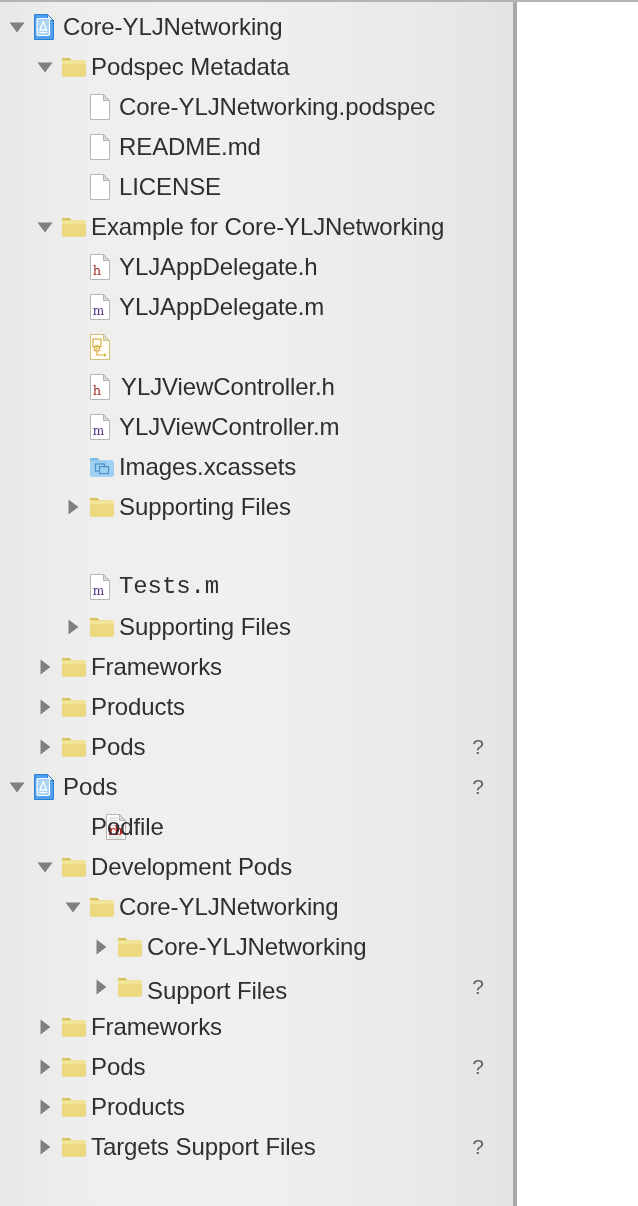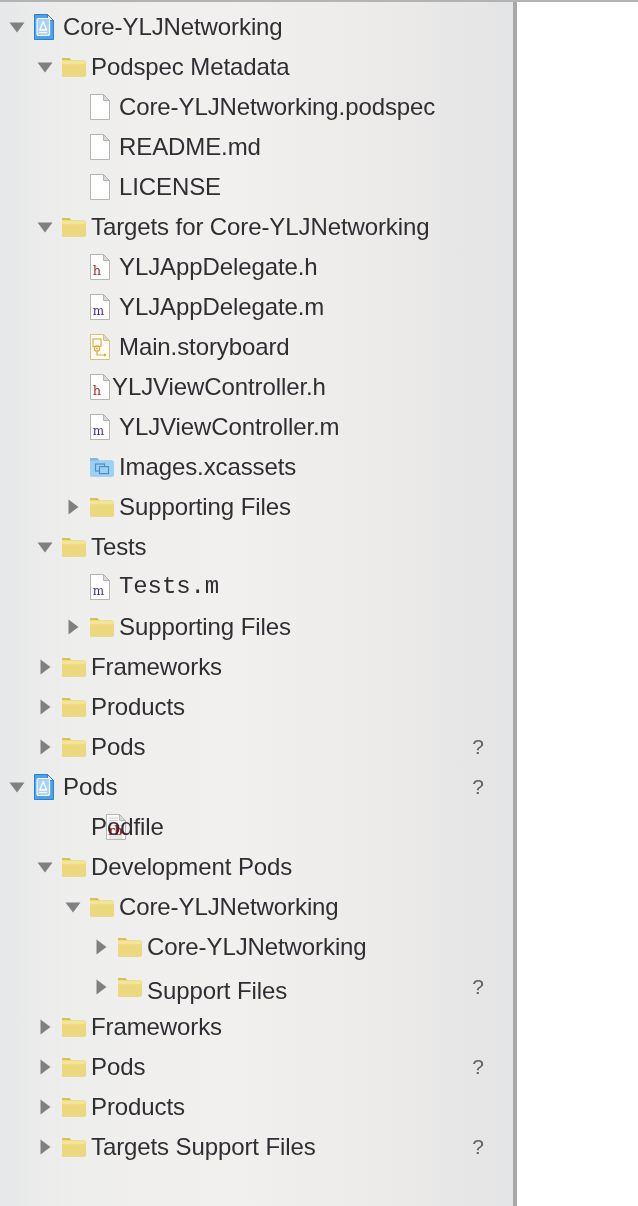--- a/index.html
+++ b/index.html
@@ -180,21 +180,21 @@
             <path d="M1.5 4.5 L16.5 4.5 L9 14.5 Z" fill="#808083"></path>
           </svg>
         </span>
         <span class="row-icon" style="left: 61px;">
           <svg width="26" height="28" viewBox="0 0 26 28" xmlns="http://www.w3.org/2000/svg">
             <path d="M1 5 h7.5 l2.2 2.6 H23 a1.6 1.6 0 0 1 1.6 1.6 V22 a1.6 1.6 0 0 1 -1.6 1.6 H2.6 A1.6 1.6 0 0 1 1 22 Z" fill="#d9c05a"></path>
             <path d="M1 7.6 h22 a1.6 1.6 0 0 1 1.6 1.6 V22 a1.6 1.6 0 0 1 -1.6 1.6 H2.6 A1.6 1.6 0 0 1 1 22 Z" fill="#ecd97f"></path>
             <path d="M1 7.6 h22 a1.6 1.6 0 0 1 1.6 1.6 v2 H1 Z" fill="#f2e598"></path>
           </svg>
         </span>
-        <span class="row-label" style="left: 91px;">Targets for Core-YLJNetworking</span>
+        <span class="row-label" style="left: 91px;">Example for Core-YLJNetworking</span>
       </div>
       <div class="row" style="top: 245px;">
         <span class="row-icon" style="left: 89px;">
           <svg width="22" height="28" viewBox="0 0 22 28" xmlns="http://www.w3.org/2000/svg">
             <path d="M1.5 1.5 H14.5 L20.5 7.5 V26.5 H1.5 Z" fill="#ffffff" stroke="#b5b5b5" stroke-width="1"></path>
             <path d="M14.5 1.5 L20.5 7.5 H14.5 Z" fill="#d8d8d8" stroke="#b5b5b5" stroke-width="1"></path>
             <text x="8" y="22" font-family="DejaVu Serif, serif" font-size="13" fill="#9e2b2b" text-anchor="middle">h</text>
           </svg>
         </span>
         <span class="row-label" style="left: 119px;">YLJAppDelegate.h</span>
@@ -214,31 +214,30 @@
           <svg width="22" height="28" viewBox="0 0 22 28" xmlns="http://www.w3.org/2000/svg">
             <path d="M1.5 1.5 H14.5 L20.5 7.5 V26.5 H1.5 Z" fill="#fffdf6" stroke="#d2c27d" stroke-width="1"></path>
             <path d="M14.5 1.5 L20.5 7.5 H14.5 Z" fill="#d8d8d8" stroke="#d2c27d" stroke-width="1"></path>
             <rect x="4" y="6" width="8" height="7.5" fill="none" stroke="#d8ab3a" stroke-width="1.1"></rect>
             <circle cx="8" cy="15.5" r="2.6" fill="none" stroke="#d8ab3a" stroke-width="1.2"></circle>
             <circle cx="8" cy="15.5" r="0.9" fill="#d8ab3a"></circle>
             <path d="M8 18.6 V22 H17" fill="none" stroke="#d8ab3a" stroke-width="1.2"></path>
             <path d="M15 20.2 L17.6 22 L15 23.8 Z" fill="#d8ab3a"></path>
           </svg>
         </span>
-        <span class="row-label" style="left: 119px;">Main.storyboard</span>
       </div>
       <div class="row" style="top: 365px;">
         <span class="row-icon" style="left: 89px;">
           <svg width="22" height="28" viewBox="0 0 22 28" xmlns="http://www.w3.org/2000/svg">
             <path d="M1.5 1.5 H14.5 L20.5 7.5 V26.5 H1.5 Z" fill="#ffffff" stroke="#b5b5b5" stroke-width="1"></path>
             <path d="M14.5 1.5 L20.5 7.5 H14.5 Z" fill="#d8d8d8" stroke="#b5b5b5" stroke-width="1"></path>
             <text x="8" y="22" font-family="DejaVu Serif, serif" font-size="13" fill="#9e2b2b" text-anchor="middle">h</text>
           </svg>
         </span>
-        <span class="row-label" style="left: 112px;">YLJViewController.h</span>
+        <span class="row-label" style="left: 121px;">YLJViewController.h</span>
       </div>
       <div class="row" style="top: 405px;">
         <span class="row-icon" style="left: 89px;">
           <svg width="22" height="28" viewBox="0 0 22 28" xmlns="http://www.w3.org/2000/svg">
             <path d="M1.5 1.5 H14.5 L20.5 7.5 V26.5 H1.5 Z" fill="#ffffff" stroke="#b5b5b5" stroke-width="1"></path>
             <path d="M14.5 1.5 L20.5 7.5 H14.5 Z" fill="#d8d8d8" stroke="#b5b5b5" stroke-width="1"></path>
             <text x="9.5" y="22" font-family="DejaVu Serif, serif" font-size="12" fill="#4b2a86" text-anchor="middle">m</text>
           </svg>
         </span>
         <span class="row-label" style="left: 119px;">YLJViewController.m</span>
@@ -261,35 +260,20 @@
           </svg>
         </span>
         <span class="row-icon" style="left: 89px;">
           <svg width="26" height="28" viewBox="0 0 26 28" xmlns="http://www.w3.org/2000/svg">
             <path d="M1 5 h7.5 l2.2 2.6 H23 a1.6 1.6 0 0 1 1.6 1.6 V22 a1.6 1.6 0 0 1 -1.6 1.6 H2.6 A1.6 1.6 0 0 1 1 22 Z" fill="#d9c05a"></path>
             <path d="M1 7.6 h22 a1.6 1.6 0 0 1 1.6 1.6 V22 a1.6 1.6 0 0 1 -1.6 1.6 H2.6 A1.6 1.6 0 0 1 1 22 Z" fill="#ecd97f"></path>
             <path d="M1 7.6 h22 a1.6 1.6 0 0 1 1.6 1.6 v2 H1 Z" fill="#f2e598"></path>
           </svg>
         </span>
         <span class="row-label" style="left: 119px;">Supporting Files</span>
-      </div>
-      <div class="row" style="top: 525px;">
-        <span class="twisty" style="left: 36px;">
-          <svg width="18" height="18" viewBox="0 0 18 18" xmlns="http://www.w3.org/2000/svg">
-            <path d="M1.5 4.5 L16.5 4.5 L9 14.5 Z" fill="#808083"></path>
-          </svg>
-        </span>
-        <span class="row-icon" style="left: 61px;">
-          <svg width="26" height="28" viewBox="0 0 26 28" xmlns="http://www.w3.org/2000/svg">
-            <path d="M1 5 h7.5 l2.2 2.6 H23 a1.6 1.6 0 0 1 1.6 1.6 V22 a1.6 1.6 0 0 1 -1.6 1.6 H2.6 A1.6 1.6 0 0 1 1 22 Z" fill="#d9c05a"></path>
-            <path d="M1 7.6 h22 a1.6 1.6 0 0 1 1.6 1.6 V22 a1.6 1.6 0 0 1 -1.6 1.6 H2.6 A1.6 1.6 0 0 1 1 22 Z" fill="#ecd97f"></path>
-            <path d="M1 7.6 h22 a1.6 1.6 0 0 1 1.6 1.6 v2 H1 Z" fill="#f2e598"></path>
-          </svg>
-        </span>
-        <span class="row-label" style="left: 91px;">Tests</span>
       </div>
       <div class="row" style="top: 565px;">
         <span class="row-icon" style="left: 89px;">
           <svg width="22" height="28" viewBox="0 0 22 28" xmlns="http://www.w3.org/2000/svg">
             <path d="M1.5 1.5 H14.5 L20.5 7.5 V26.5 H1.5 Z" fill="#ffffff" stroke="#b5b5b5" stroke-width="1"></path>
             <path d="M14.5 1.5 L20.5 7.5 H14.5 Z" fill="#d8d8d8" stroke="#b5b5b5" stroke-width="1"></path>
             <text x="9.5" y="22" font-family="DejaVu Serif, serif" font-size="12" fill="#4b2a86" text-anchor="middle">m</text>
           </svg>
         </span>
         <span class="row-label" style="left: 119px; font-family: Liberation Mono, monospace;">Tests.m</span>

